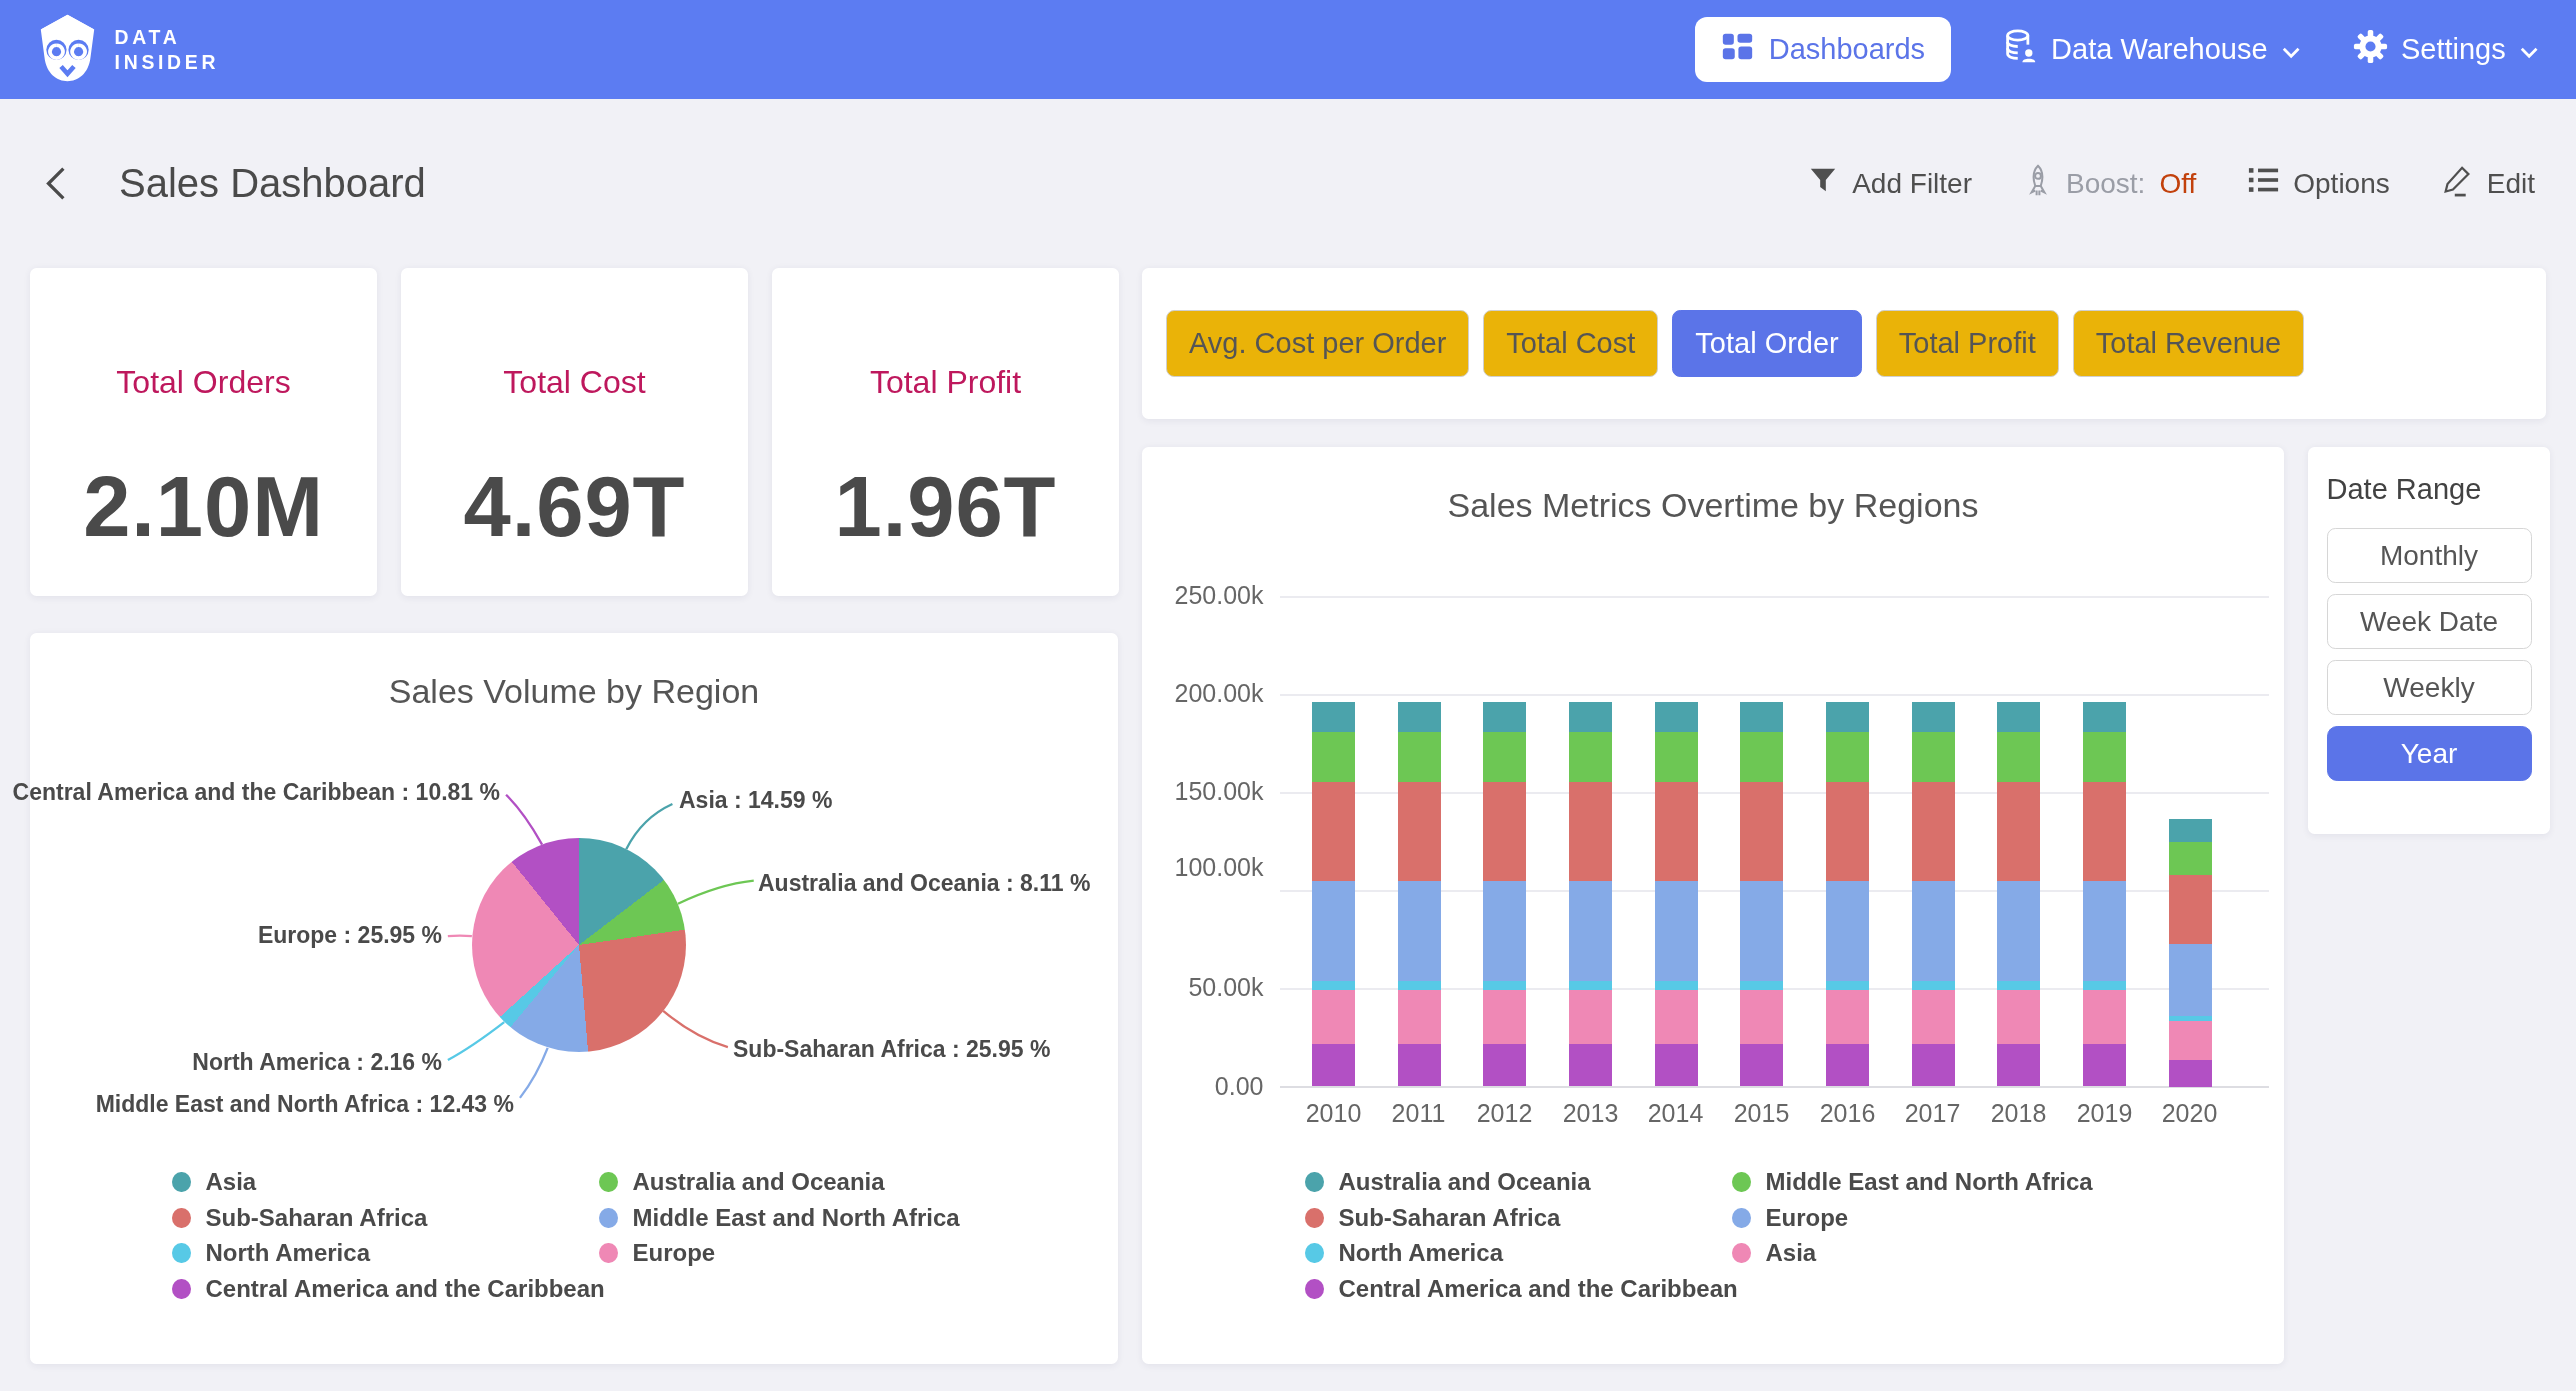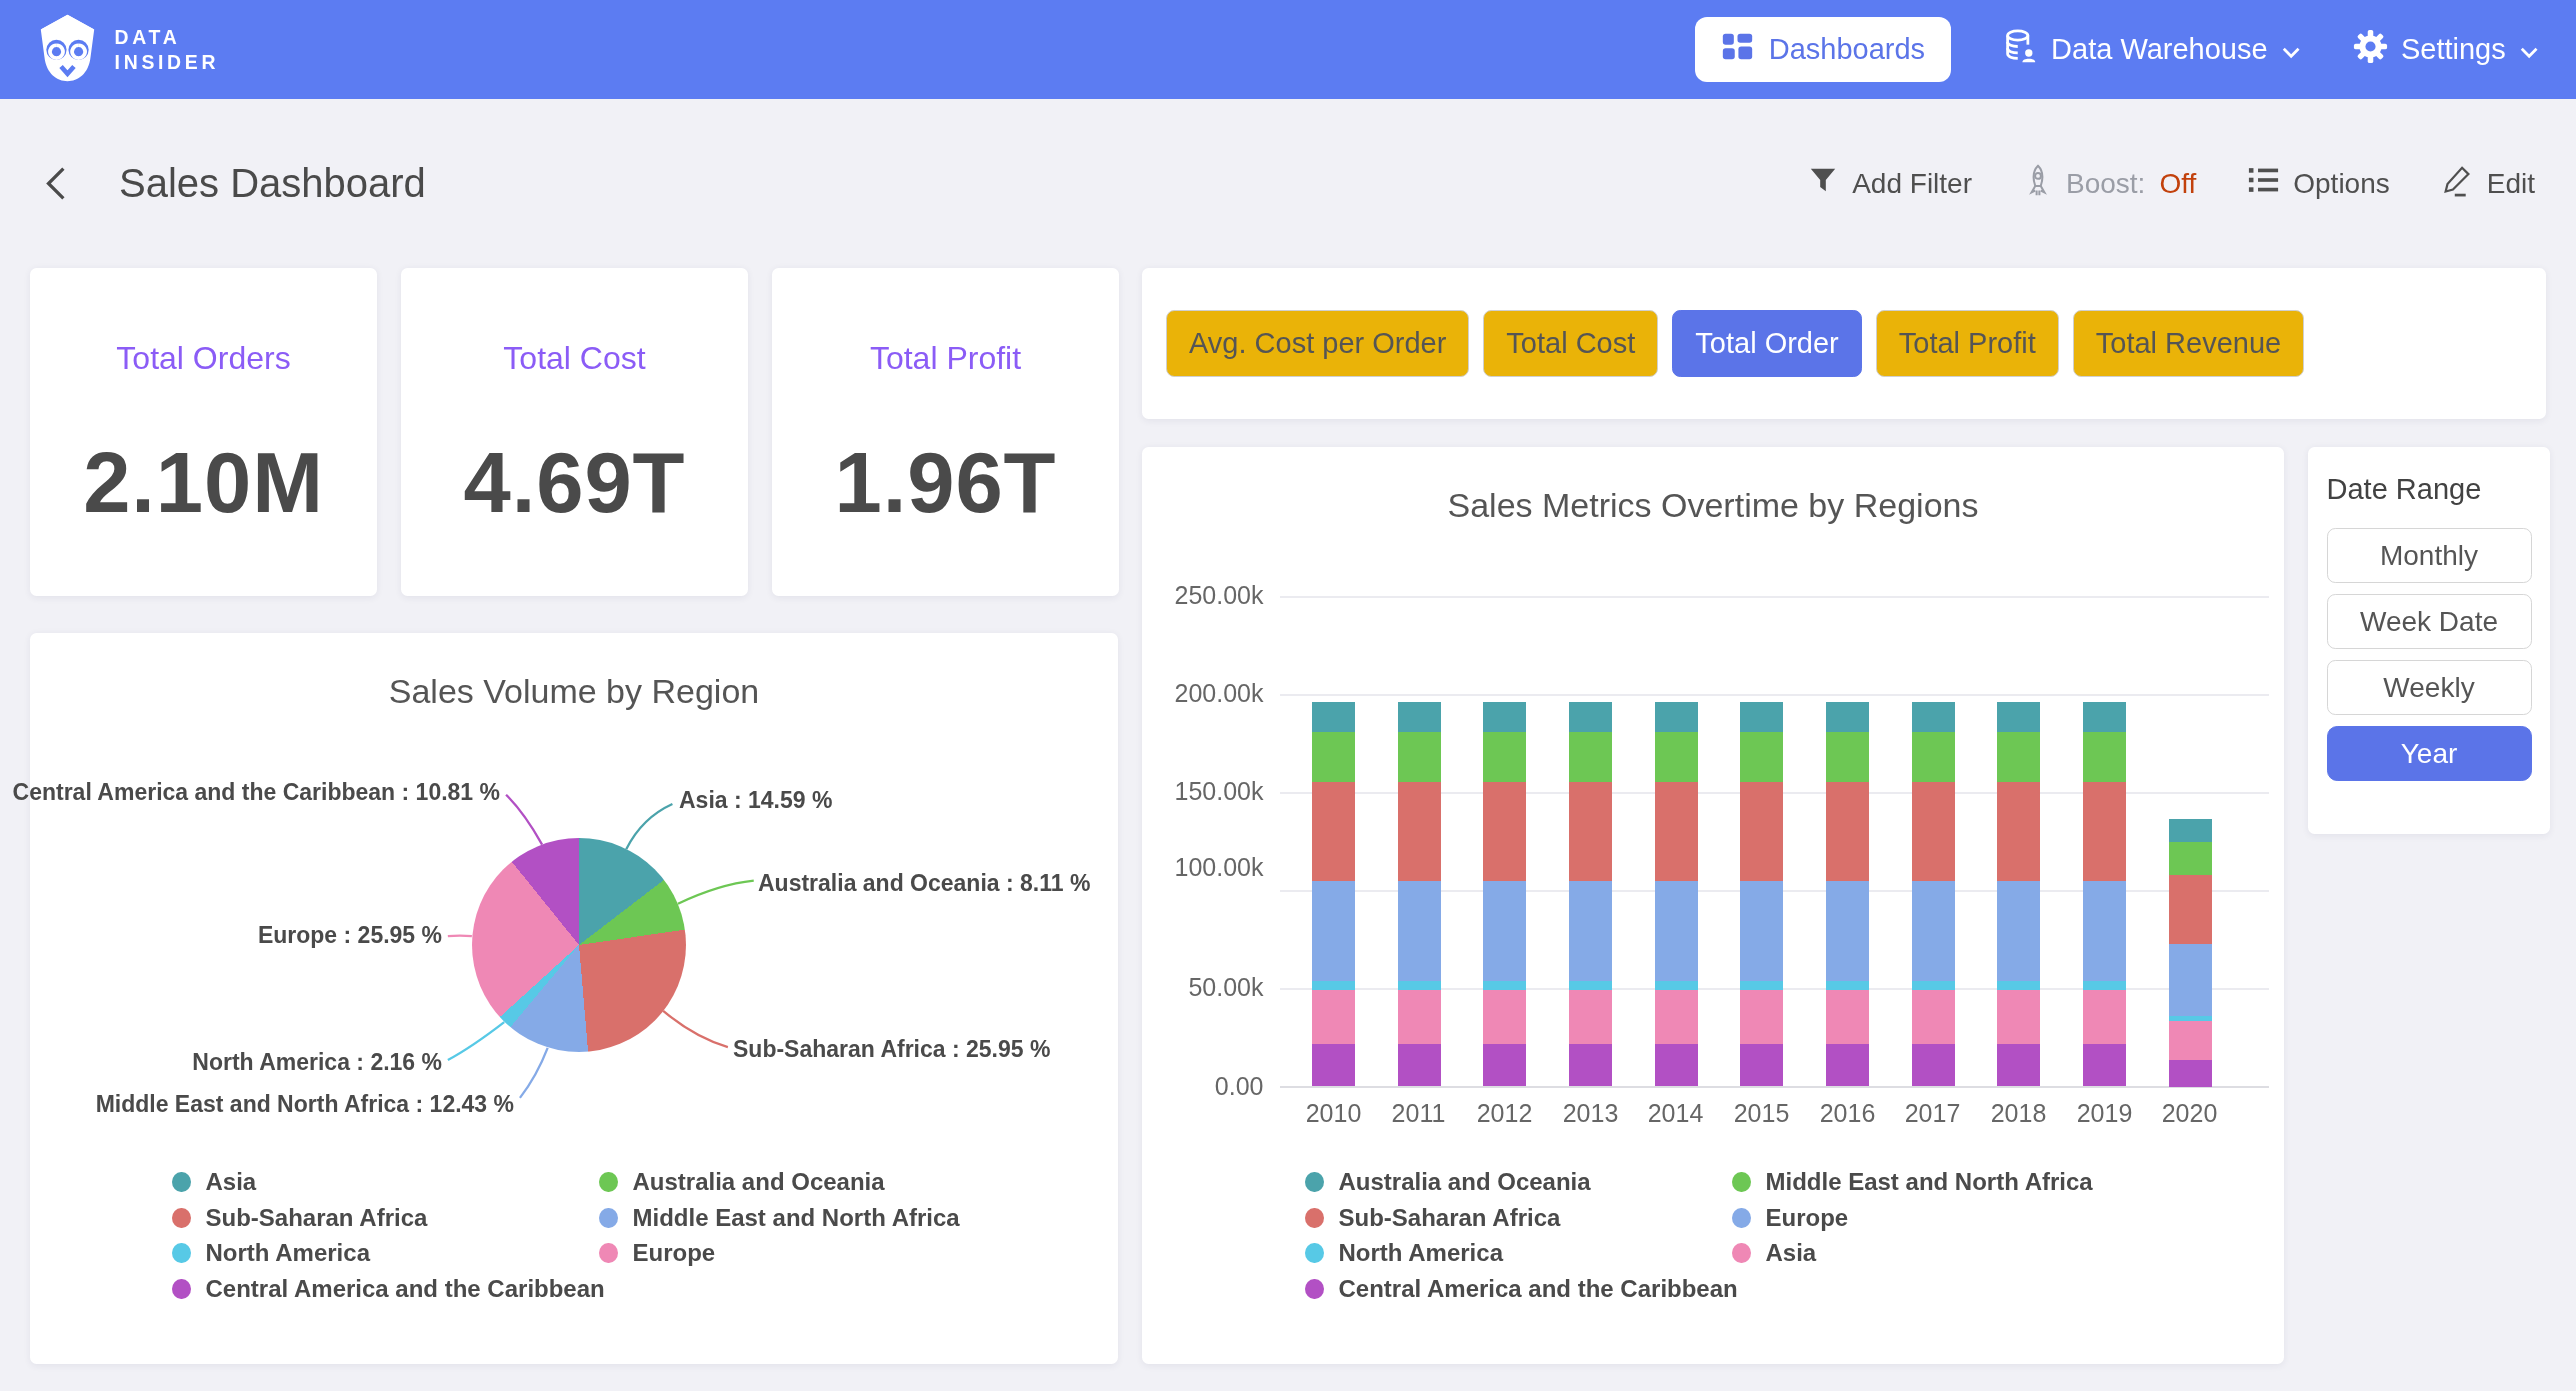--- a/index.html
+++ b/index.html
@@ -24,21 +24,21 @@
   .page-title { font-size:40px; color:#4a4a4a; }
   .header-actions { margin-left:auto; display:flex; align-items:center; gap:52px; }
   .h-action { display:flex; align-items:center; gap:14px; font-size:28px; color:#4f4f4f; background:transparent; border:none; cursor:pointer; font-family:inherit; }
   .h-action.muted { color:#9a9da6; }
   .boost-off { color:#c2410c;text-align:right; }
 
   
   .card { position:absolute; background:#fff; border-radius:6.5px; box-shadow:0 1.8px 7.4px rgba(40,40,80,.07); }
 
   .kpi { width:347px; height:328px; top:268px; display:flex; flex-direction:column; align-items:center; }
-  .kpi-label { margin-top:72px; font-size:32px; color:#8b5cf6; }
+  .kpi-label { margin-top:96px; font-size:32px; color:#be185d; }
   .kpi-value { margin-top:57px; font-size:85px; font-weight:bold; color:#4a4a4a; letter-spacing:0.9px; }
 
   .metric-card { left:1142px; top:268px; width:1404px; height:151px; padding:22px 24px; }
   .panel-label { font-size:29px; color:#424242; }
   .metric-buttons { display:flex; gap:14px; margin-top:20.3px; }
   .m-btn { height:67px; padding:0 22px; border:1.8px solid #cfcfcf; border-radius:8.3px; background:#eab308;
            font-size:29px; color:#555; cursor:pointer; font-family:inherit; white-space:nowrap; }
   .m-btn.selected { background:#5b74e8; border-color:#5b74e8; color:#fff; }
 
   .pie-card  { left:30px;  top:633px; width:1088px; height:731px; }

